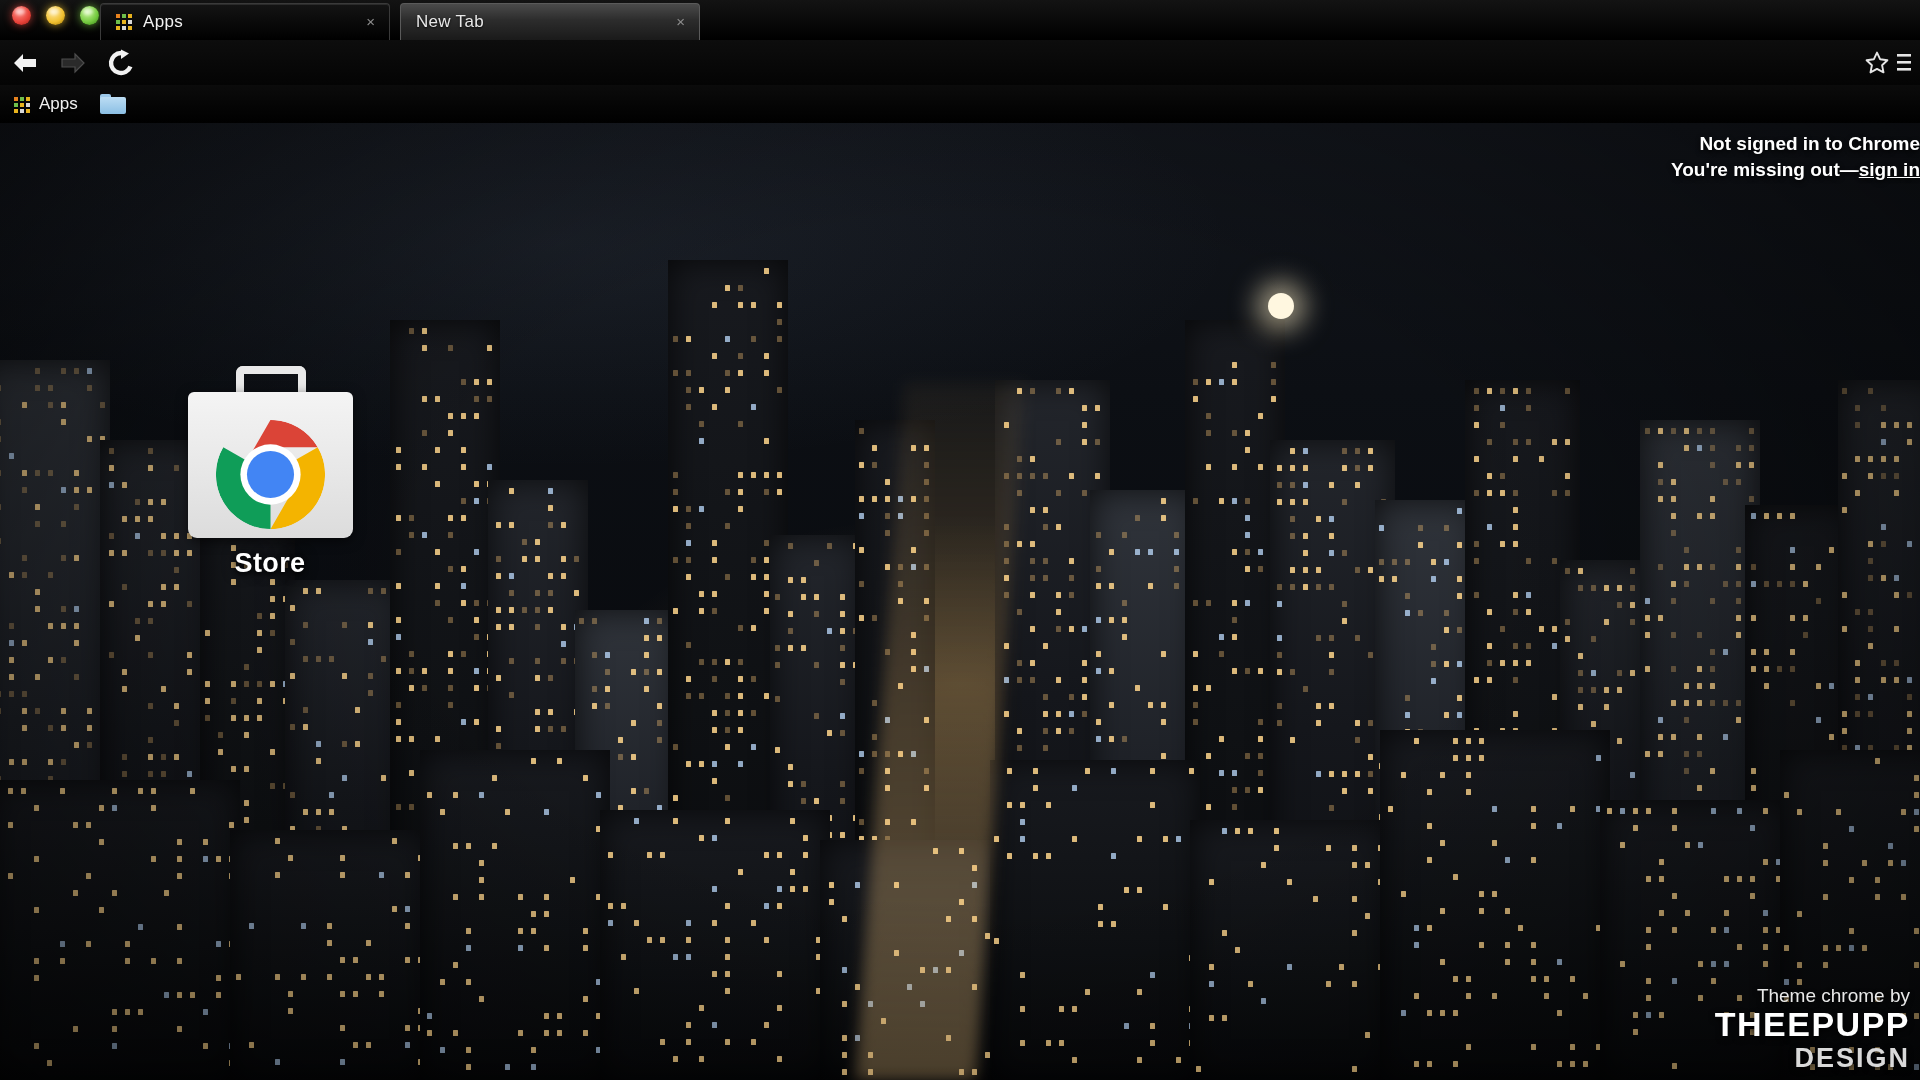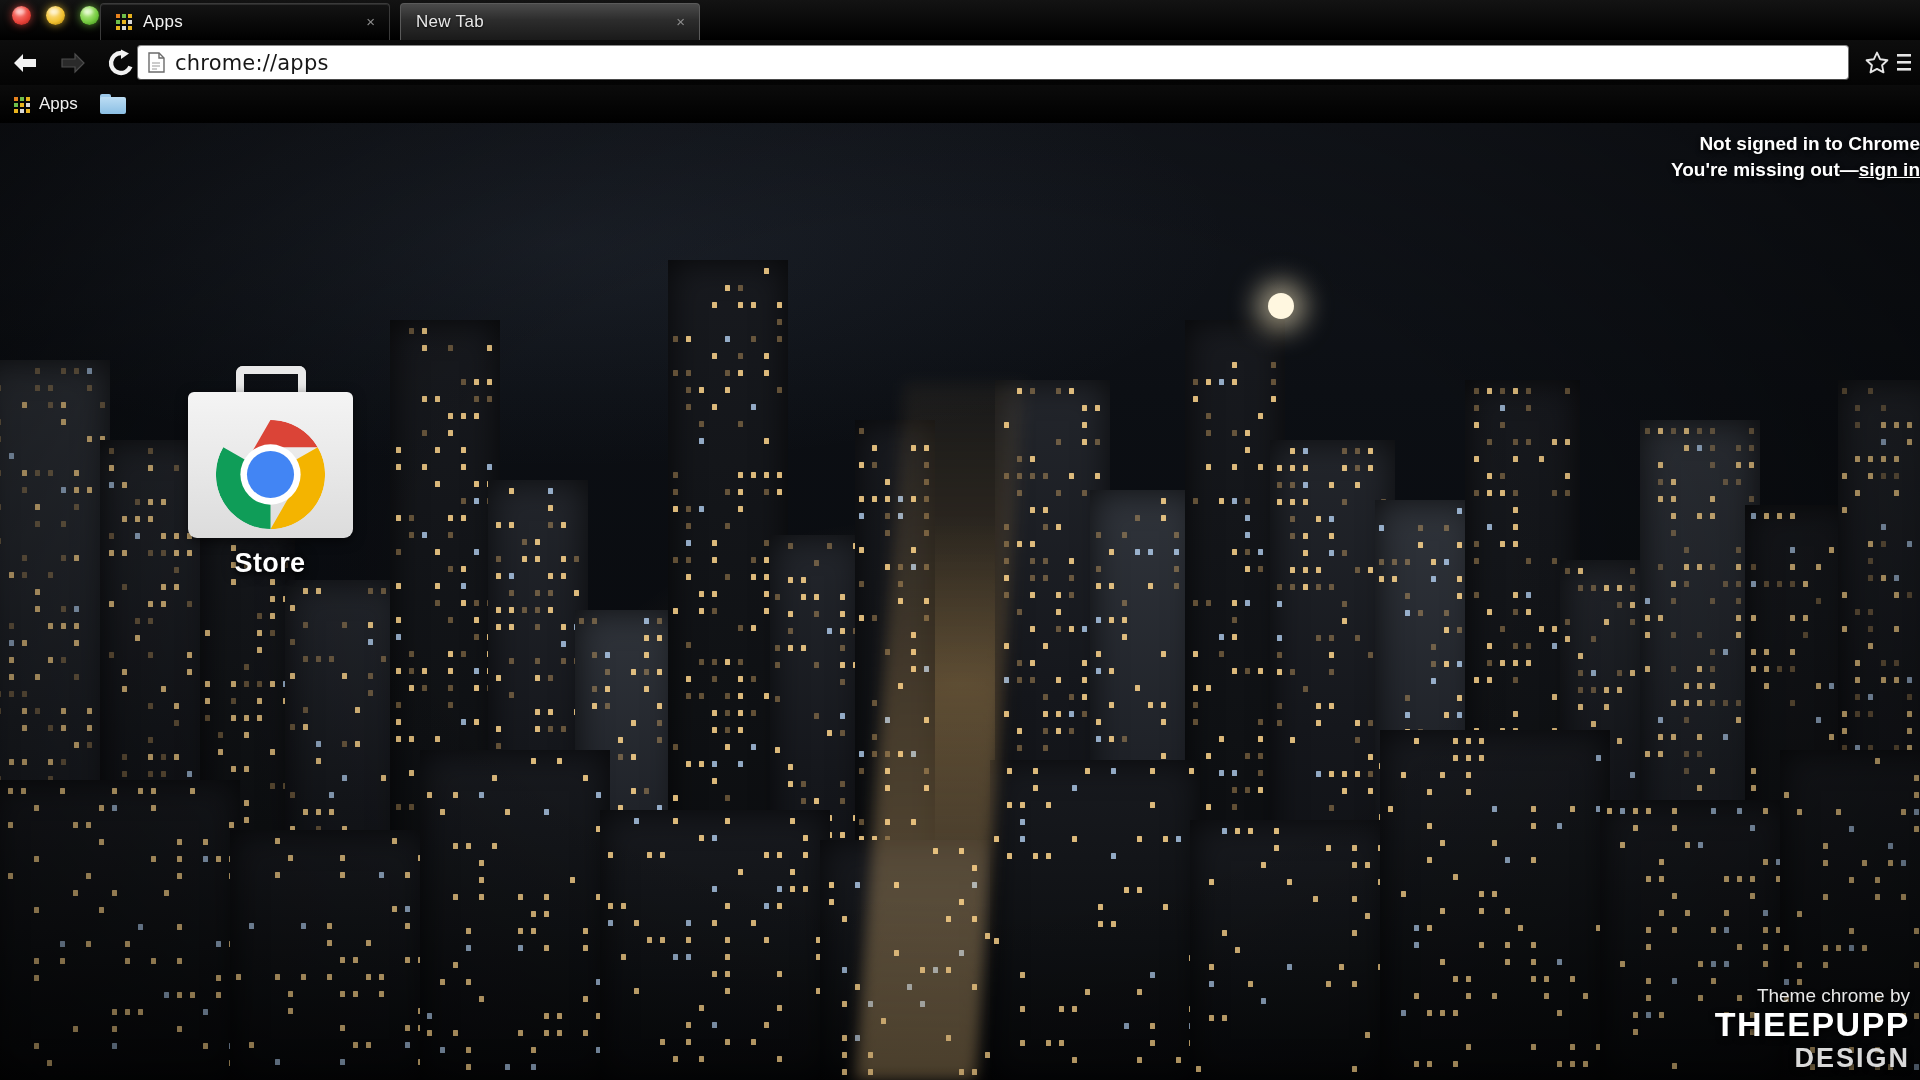--- a/index.html
+++ b/index.html
@@ -190,28 +190,20 @@
         </svg>
       </span>
       <span class="navbtn" title="Reload">
         <svg width="30" height="28" viewBox="0 0 30 28">
           <path d="M15 4 A10 10 0 1 0 24.4 17.5" fill="none" stroke="#f2f2f2" stroke-width="4.4" stroke-linecap="butt"></path>
           <path d="M15 0.5 L15 10 L23 4.5 Z" fill="#f2f2f2"></path>
         </svg>
       </span>
     </div>
 
-    <div id="omnibox">
-      <svg id="page-icon" viewBox="0 0 17 21">
-        <path d="M1 1 h10 l5 5 v14 h-15 Z" fill="#ffffff" stroke="#6b6b6b" stroke-width="1.4"></path>
-        <path d="M11 1 v5 h5" fill="none" stroke="#6b6b6b" stroke-width="1.4"></path>
-        <path d="M4 11 h8 M4 14 h8 M4 17 h5" stroke="#9a9a9a" stroke-width="1.1"></path>
-      </svg>
-      <span id="url-text" title="Search Google or type a URL">chrome://apps</span>
-    </div>
 
     <span id="star-btn">
       <svg width="26" height="26" viewBox="0 0 26 26">
         <path d="M13 2.6 L16.2 9.3 L23.4 10.2 L18.1 15.2 L19.5 22.4 L13 18.9 L6.5 22.4 L7.9 15.2 L2.6 10.2 L9.8 9.3 Z" fill="none" stroke="#e6e6e6" stroke-width="1.9" stroke-linejoin="round"></path>
       </svg>
     </span>
     <span id="menu-btn">
       <svg width="24" height="26" viewBox="0 0 24 26">
         <rect x="5" y="4" width="14" height="2.6" fill="#e6e6e6"></rect>
         <rect x="5" y="11" width="14" height="2.6" fill="#e6e6e6"></rect>

